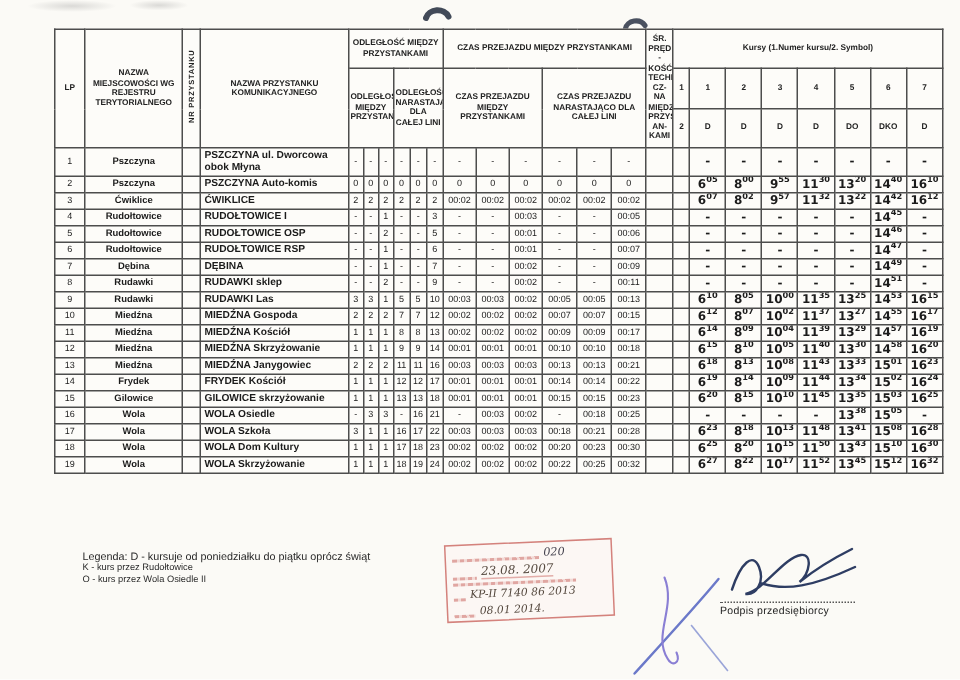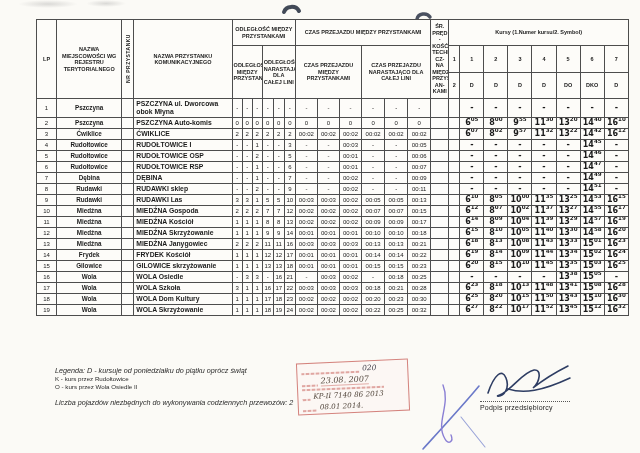--- a/index.html
+++ b/index.html
@@ -23,21 +23,21 @@
         display:inline-block;max-height:74px;}
   td.c-num{font-size:6px;line-height:8px;text-align:center;}
   td.c-town{font-size:6.3px;line-height:8px;font-weight:bold;text-align:center;}
   td.c-name{font-size:6.8px;line-height:7.8px;font-weight:bold;text-align:left;padding:1px 1px 1px 2px;}
   td.c-time{font-size:8px;line-height:10px;font-weight:bold;text-align:center;
             font-family:"DejaVu Sans",sans-serif;}
   td.c-time sup{font-size:5.5px;line-height:0;}
 
   
   .legend{position:absolute;left:55px;top:366px;color:#2a2a2a;}
-  .legend .l1{font-size:7.2px;line-height:9px;font-style:italic;}
+  .legend .l1{font-size:7.2px;line-height:9px;}
   .legend .l2{font-size:6.2px;line-height:8px;}
   .legend .gap{height:7px;}
 
   
   .stamp{position:absolute;left:297px;top:361px;width:112px;height:52px;
          transform:rotate(-2.5deg);border:1.2px solid rgba(201,100,94,.8);
          background:rgba(255,241,238,.25);padding:2px 4px;box-sizing:border-box;
          display:flex;flex-direction:column;justify-content:space-between;}
   .stamp .srow{display:flex;align-items:flex-end;gap:3px;}
   .squig{height:2px;background:repeating-linear-gradient(90deg,rgba(201,100,94,.55) 0 3px,rgba(201,100,94,.2) 3px 5px);flex:0 0 auto;}
@@ -649,21 +649,20 @@
           <td class="c-time">16<sup>32</sup></td>
         </tr>
       </tbody>
   </table>
 
   <div class="legend">
     <div class="l1">Legenda: D - kursuje od poniedziałku do piątku oprócz świąt</div>
     <div class="l2">K - kurs przez Rudołtowice</div>
     <div class="l2">O - kurs przez Wola Osiedle II</div>
     <div class="gap"></div>
-    <div class="l1">Liczba pojazdów niezbędnych do wykonywania codziennych przewozów: 2</div>
   </div>
 
   <div class="stamp">
     <div class="srow">
         <div class="squig" style="width:58px;"></div>
         <span class="hand b s1">020</span>
       </div>
     <div class="srow">
         <div class="squig" style="width:16px;"></div>
         <span class="hand s2">23.08. 2007</span>

